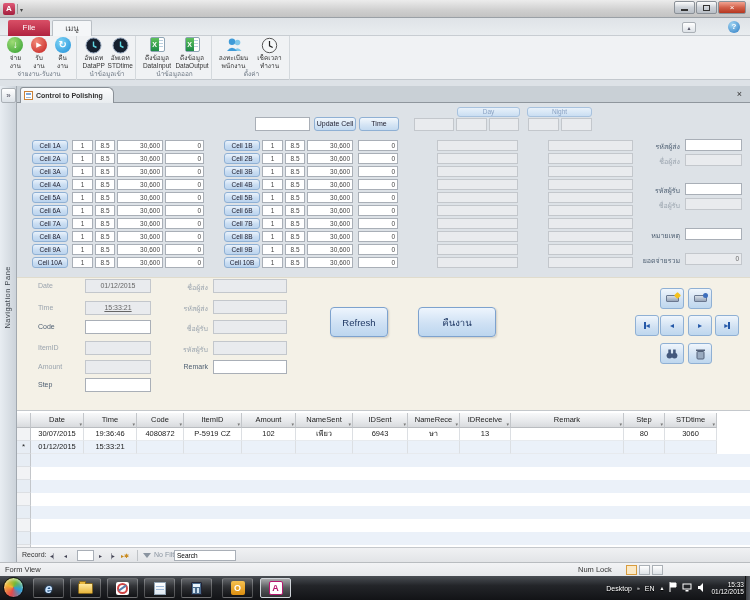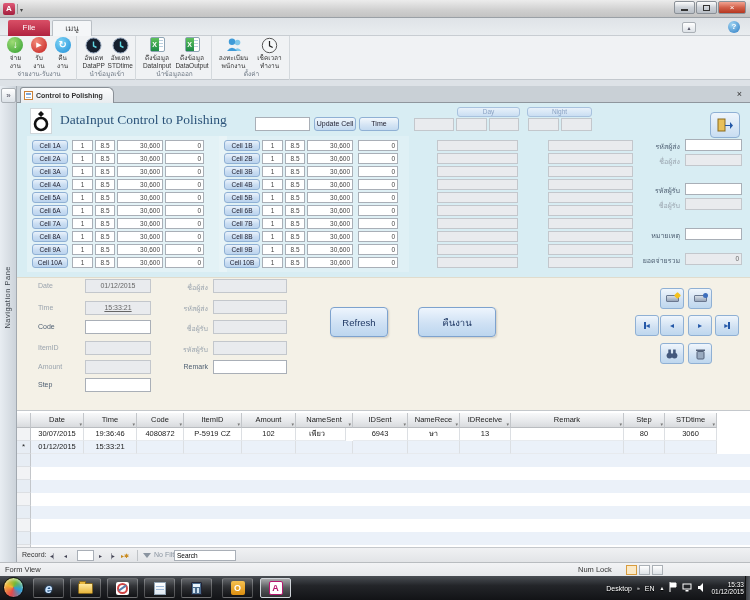--- a/index.html
+++ b/index.html
@@ -263,37 +263,20 @@
     <div class="navlabel">Navigation Pane</div>
   </div>
   <div class="doctabbar">
     <div class="doctab">
       <i class="ftico"></i>
       <span>Control to Polishing</span>
     </div>
     <div class="formclose">×</div>
   </div>
 
-  <div class="cyan">
-    <div class="cellpanelA"></div>
-    <div class="cellpanelB"></div>
-    <div class="ringbox">
-      <svg width="16" height="22" viewBox="0 0 16 22">
-          <path d="M8 1 l3 3 -3 3 -3 -3 z" fill="#111"></path>
-          <circle cx="8" cy="14" r="6" fill="none" stroke="#111" stroke-width="2.6"></circle>
-        </svg>
-    </div>
-    <div class="formtitle">DataInput  Control to Polishing</div>
-    <div class="exitbtn">
-      <svg width="16" height="14" viewBox="0 0 16 14">
-        <rect x="1" y="1" width="7" height="12" fill="#e8c05a" stroke="#8a6a1e"></rect>
-        <path d="M8 7 h5 v-3 l3 3.5 -3 3.5 v-3 h-5 z" fill="#2458a8"></path>
-      </svg>
-    </div>
-  </div>
   <div id="cyan-controls">
       <input class="fldin" style="position: absolute; left: 255px; top: 117px; width: 55px; height: 14px;">
       <div class="pillbtn" style="position: absolute; left: 314px; top: 117px; width: 42px; height: 14px;">Update Cell</div>
       <div class="pillbtn" style="position: absolute; left: 359px; top: 117px; width: 40px; height: 14px;">Time</div>
       <div class="slimbtn" style="position: absolute; left: 457px; top: 107px; width: 63px; height: 10px;">Day</div>
       <div class="slimbtn" style="position: absolute; left: 527px; top: 107px; width: 65px; height: 10px;">Night</div>
       <div class="fld gray" style="position: absolute; left: 414px; top: 118px; width: 40px; height: 13px;"></div>
       <div class="fld gray" style="position: absolute; left: 456px; top: 118px; width: 31px; height: 13px;"></div>
       <div class="fld gray" style="position: absolute; left: 489px; top: 118px; width: 30px; height: 13px;"></div>
       <div class="fld gray" style="position: absolute; left: 528px; top: 118px; width: 31px; height: 13px;"></div>
@@ -504,21 +487,21 @@
         <div class="th" style="position: absolute; left: 443px; top: 2px; width: 51px; height: 15px;">IDReceive<span class="drp">▾</span></div>
         <div class="th" style="position: absolute; left: 494px; top: 2px; width: 113px; height: 15px;">Remark<span class="drp">▾</span></div>
         <div class="th" style="position: absolute; left: 607px; top: 2px; width: 41px; height: 15px;">Step<span class="drp">▾</span></div>
         <div class="th" style="position: absolute; left: 648px; top: 2px; width: 52px; height: 15px;">STDtime<span class="drp">▾</span></div>
         <div class="rowsel" style="position: absolute; left: 0px; top: 17px; width: 14px; height: 13px;"></div>
         <div class="tc" style="position: absolute; left: 14px; top: 17px; width: 53px; height: 13px;">30/07/2015</div>
         <div class="tc" style="position: absolute; left: 67px; top: 17px; width: 53px; height: 13px;">19:36:46</div>
         <div class="tc" style="position: absolute; left: 120px; top: 17px; width: 47px; height: 13px;">4080872</div>
         <div class="tc" style="position: absolute; left: 167px; top: 17px; width: 58px; height: 13px;">P-5919 CZ</div>
         <div class="tc" style="position: absolute; left: 225px; top: 17px; width: 54px; height: 13px;">102</div>
-        <div class="tc" style="position: absolute; left: 272px; top: 17px; width: 57px; height: 13px;">เพียว</div>
+        <div class="tc" style="position: absolute; left: 279px; top: 17px; width: 57px; height: 13px;">เพียว</div>
         <div class="tc" style="position: absolute; left: 336px; top: 17px; width: 55px; height: 13px;">6943</div>
         <div class="tc" style="position: absolute; left: 391px; top: 17px; width: 52px; height: 13px;">ษา</div>
         <div class="tc" style="position: absolute; left: 443px; top: 17px; width: 51px; height: 13px;">13</div>
         <div class="tc left" style="position: absolute; left: 494px; top: 17px; width: 113px; height: 13px;"></div>
         <div class="tc" style="position: absolute; left: 607px; top: 17px; width: 41px; height: 13px;">80</div>
         <div class="tc" style="position: absolute; left: 648px; top: 17px; width: 52px; height: 13px;">3060</div>
         <div class="rowsel" style="position: absolute; left: 0px; top: 30px; width: 14px; height: 13px; background: rgb(231, 237, 244);">*</div>
         <div class="tc" style="position: absolute; left: 14px; top: 30px; width: 53px; height: 13px; background: rgb(235, 241, 249);">01/12/2015</div>
         <div class="tc" style="position: absolute; left: 67px; top: 30px; width: 53px; height: 13px; background: rgb(235, 241, 249);">15:33:21</div>
         <div class="tc" style="position: absolute; left: 120px; top: 30px; width: 47px; height: 13px; background: rgb(235, 241, 249);"></div>

